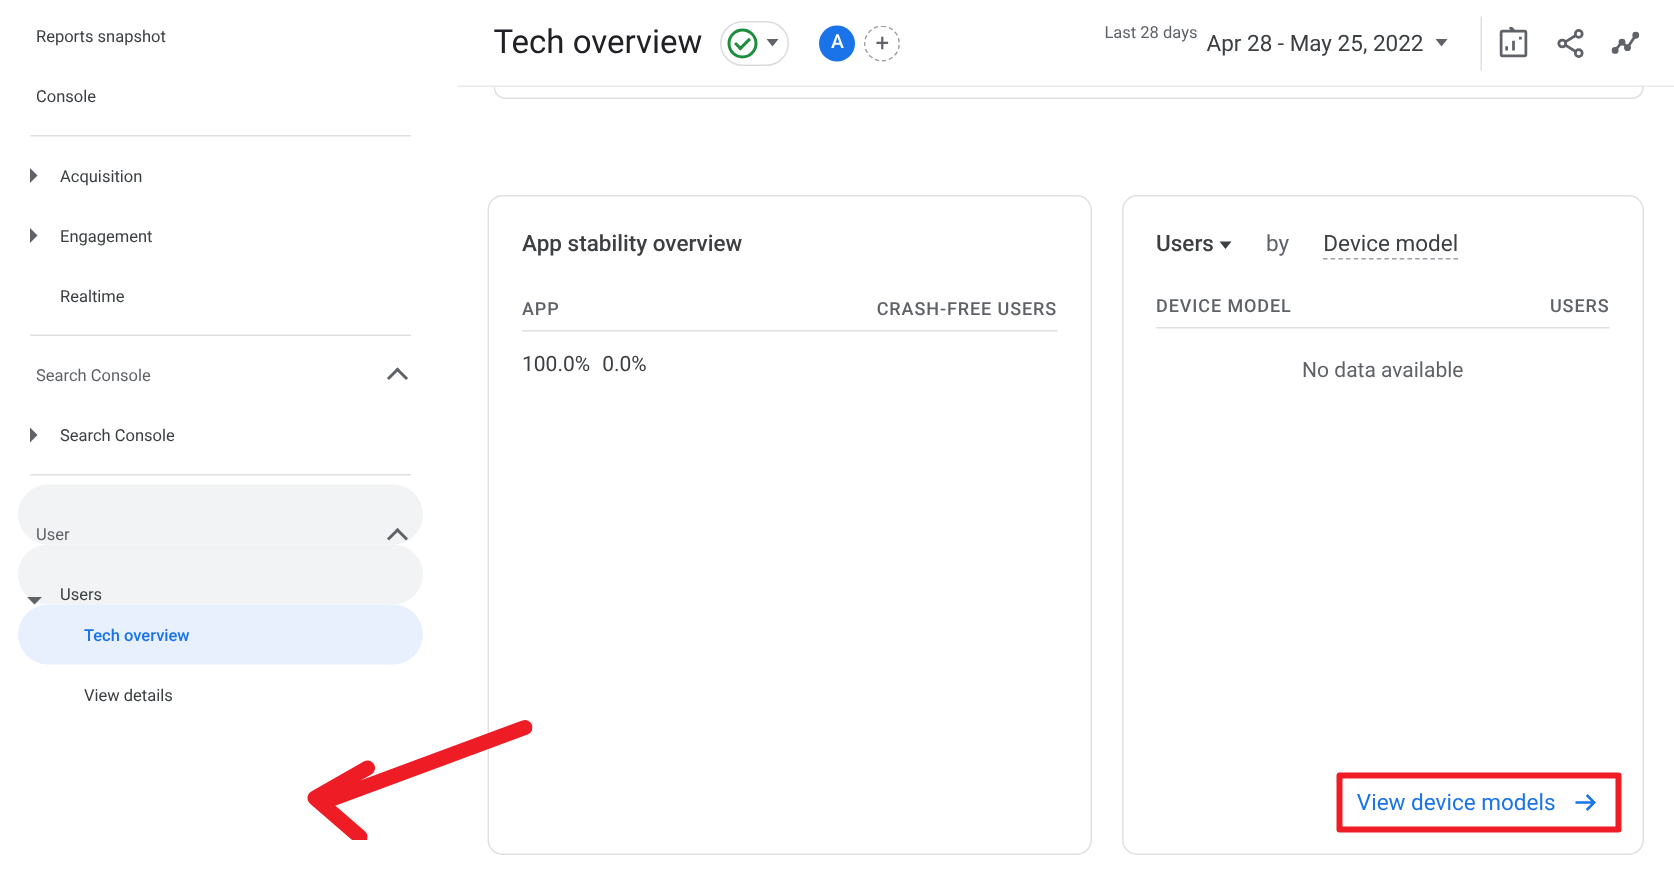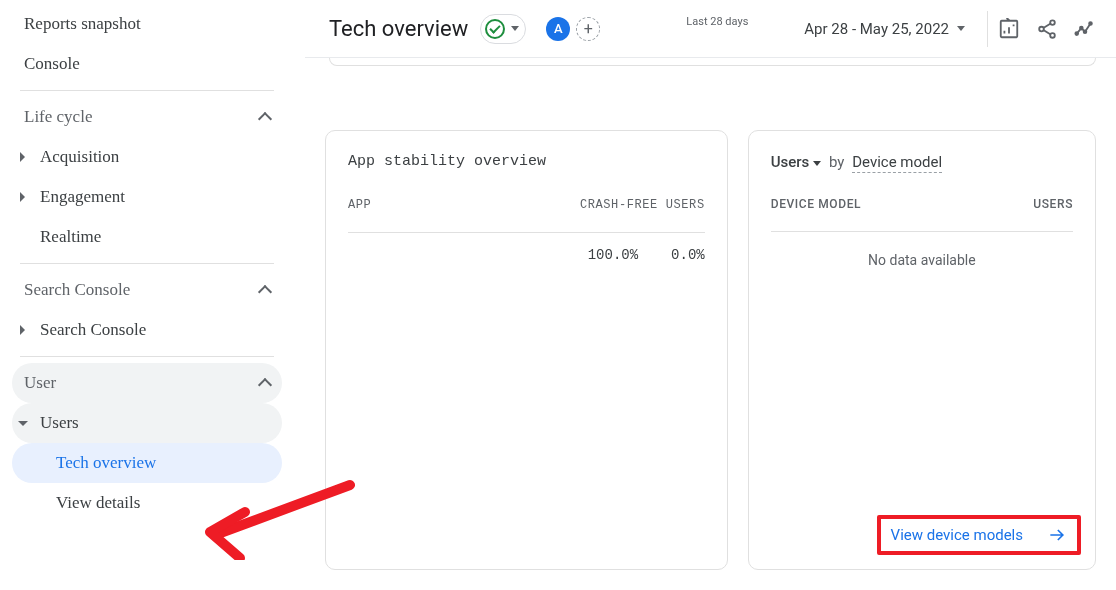--- a/index.html
+++ b/index.html
@@ -19,33 +19,32 @@
     width: 292px;
     height: 100%;
     background: #fff;
     padding: 4px 10px 0 12px;
   }
   .sb-item {
     display: flex;
     align-items: center;
     height: 40px;
     padding: 0 12px;
-    font-size: 17px;
+    font-size: 11px;
     color: #3c4043;
     border-radius: 20px;
     cursor: pointer;
     position: relative;
-    font-family: Liberation Serif, serif;
   }
   .sb-item.lvl1 { padding-left: 28px; font-weight: 400; }
   .sb-item.lvl2 { padding-left: 44px; font-weight: 400; }
   .sb-item.lvl0 { padding-left: 12px; font-weight: 400; }
   .sb-item.header { color: #5f6368; font-weight:400; }
   .sb-item.selected { background: #e8f0fe; color:#1a73e8; font-weight:500;}
-  .sb-item.active-parent { background:#f1f3f4; }
+  .sb-item.active-parent { background:#f1f3f4;align-items:flex-end; }
   .sb-caret {
     position: absolute;
     left: 8px;
     width: 0; height: 0;
     border-top: 5px solid transparent;
     border-bottom: 5px solid transparent;
     border-left: 5px solid #5f6368;
   }
   .sb-caret.down {
     border-left: 5px solid transparent;
@@ -89,80 +88,76 @@
     display:flex;align-items:center;justify-content:center;
   }
   .check-circle::after{
     content:'';width:8px;height:4px;border-left:2px solid #1e8e3e;border-bottom:2px solid #1e8e3e;transform:rotate(-45deg);margin-top:-2px;
   }
   .tri-down{width:0;height:0;border-left:4px solid transparent;border-right:4px solid transparent;border-top:5px solid #5f6368;margin-left:6px;}
   .blue-a{width:24px;height:24px;border-radius:50%;background:#1a73e8;color:#fff;display:flex;align-items:center;justify-content:center;font-size:13px;font-weight:500;margin-right:6px;}
   .add-circle{width:24px;height:24px;border:1px dashed #9aa0a6;border-radius:50%;display:flex;align-items:center;justify-content:center;color:#5f6368;font-size:16px;cursor:pointer;}
 
   .date-block{margin-left:auto;display:flex;align-items:center;cursor:pointer;padding-right:10px;}
-  .date-small{font-size:11px;color:#5f6368;margin-right:16px;margin-top:-14px;}
-  .date-range{font-size:15px;color:#3c4043;margin-left:40px;}
+  .date-small{font-size:11px;color:#5f6368;margin-right:6px;margin-top:-14px;}
+  .date-range{font-size:15px;color:#3c4043;}
   .header-icons{display:flex;align-items:center;gap:16px;padding:0 10px;border-left:1px solid #e0e0e0;margin-left:12px;height:36px;}
   .hicon{width:22px;height:22px;cursor:pointer;color:#5f6368;}
 
   .content{
     position:absolute;left:305px;right:0;top:58px;bottom:0;
     background:#fff;padding:0 20px 12px 20px;
     display:flex;gap:20px;
   }
   .partial-card-top{
     position:absolute;left:24px;right:20px;top:0;height:8px;
     border:1px solid #e0e0e0;border-top:none;border-radius:0 0 10px 10px;
   }
   .card{
     border:1px solid #e0e0e0;border-radius:10px;background:#fff;
     padding:22px 22px;
     display:flex;flex-direction:column;
     margin-top:72px;
     height:440px;
   }
-  .card.left{flex:1.18;font-family:Liberation Mono, monospace;}
+  .card.left{flex:1.18;}
   .card.right{flex:1;position:relative;}
   .card-title{font-size:15px;color:#3c4043;font-weight:500;margin-bottom:28px;}
-  .tbl-head{display:flex;justify-content:space-between;font-size:12px;letter-spacing:0.6px;color:#5f6368;font-weight:500;border-bottom:1px solid #e0e0e0;padding-bottom:20px;gap:48px;}
-  .tbl-row{display:flex;justify-content:flex-end;gap:33px;font-size:14px;color:#3c4043;padding-top:14px;}
+  .tbl-head{display:flex;justify-content:space-between;font-size:12px;letter-spacing:0.6px;color:#5f6368;font-weight:500;border-bottom:1px solid #e0e0e0;padding-bottom:7px;gap:48px;}
+  .tbl-row{display:flex;justify-content:flex-start;gap:8px;font-size:14px;color:#3c4043;padding-top:14px;}
   .card-right-title{font-size:15px;color:#3c4043;margin-bottom:26px;}
   .dim-link{border-bottom:1px dashed #9aa0a6;padding-bottom:1px;cursor:pointer;}
   .metric-drop{font-weight:500;cursor:pointer;}
   .tri-sm{display:inline-block;width:0;height:0;border-left:4px solid transparent;border-right:4px solid transparent;border-top:5px solid #3c4043;margin-left:4px;vertical-align:middle;}
   .nodata{font-size:14px;color:#5f6368;text-align:center;margin-top:20px;}
   .view-link-box{
     position:absolute;right:14px;bottom:14px;
     border:4px solid #ee1c25;padding:6px 10px;border-radius:2px;
     display:flex;align-items:center;
   }
-  .view-link{color:#1a73e8;font-size:15px;cursor:pointer;margin-right:24px;}
+  .view-link{color:#1a73e8;font-size:15px;cursor:pointer;margin-right:10px;}
   .arrow-right{width:20px;height:20px;}
 
   
   .annot-arrow{
     position:absolute;left:185px;top:470px;width:170px;height:90px;pointer-events:none;z-index:10;
   }
 </style>
 </head>
 <body>
 
 <div class="sidebar">
   <div class="sb-item lvl0">
       <span>Reports snapshot</span>
     </div>
   <div class="sb-item lvl0">
       <span>Console</span>
     </div>
   <div class="sb-divider"></div>
 
-  <div class="sb-item lvl0 header">
-    <span>Life cycle</span>
-    <span class="sb-chevron"></span>
-  </div>
   <div class="sb-item lvl1">
       <span class="sb-caret"></span>
       <span>Acquisition</span>
     </div>
   <div class="sb-item lvl1">
       <span class="sb-caret"></span>
       <span>Engagement</span>
     </div>
   <div class="sb-item lvl1">
       <span>Realtime</span>
@@ -243,21 +238,21 @@
     </div>
     <div class="tbl-row">
       <span>100.0%</span>
       <span>0.0%</span>
     </div>
   </div>
 
   <div class="card right">
     <div class="card-right-title">
       <span class="metric-drop"><span>Users</span><span class="tri-sm"></span></span>
-      <span style="margin:0 4px;color:#5f6368">by</span>
+      <span style="margin:0 19px;color:#5f6368">by</span>
       <span class="dim-link">Device model</span>
     </div>
     <div class="tbl-head">
       <span>DEVICE MODEL</span>
       <span>USERS</span>
     </div>
     <div class="nodata">No data available</div>
 
     <div class="view-link-box">
       <span class="view-link">View device models</span>

